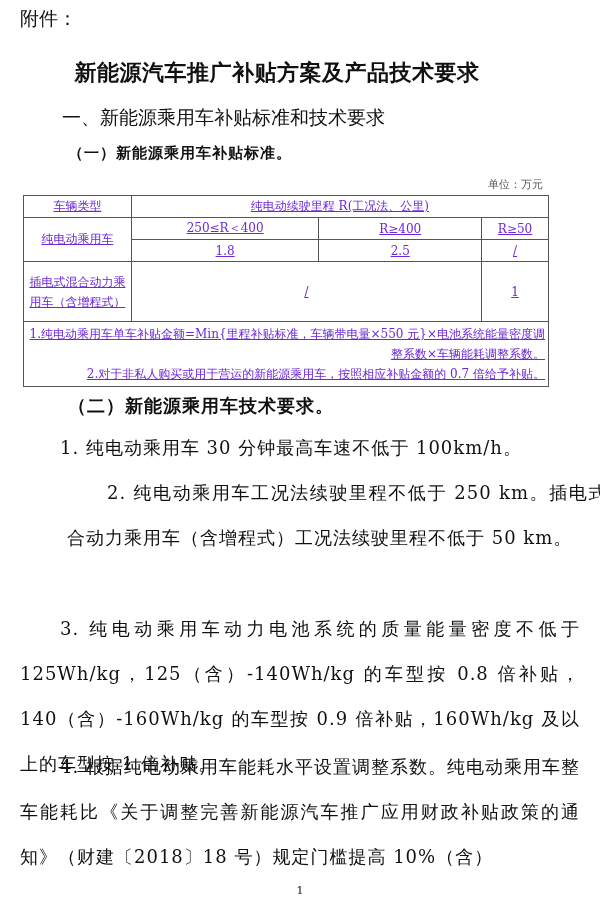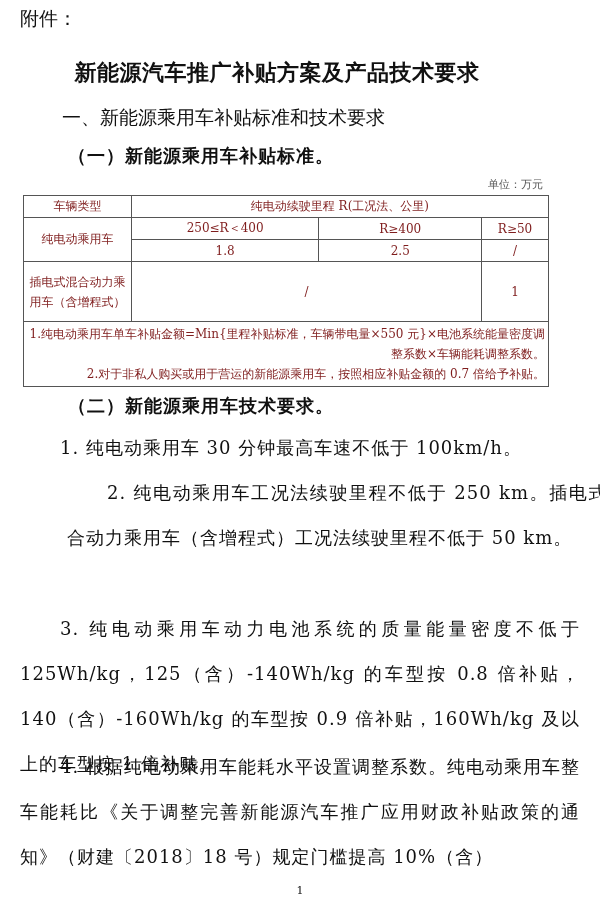--- a/index.html
+++ b/index.html
@@ -4,26 +4,26 @@
 <style>
   html, body { margin: 0; padding: 0; background: #ffffff; }
   body {
     width: 600px; height: 921px; position: relative; overflow: hidden;
     font-family: "DejaVu Serif", "Liberation Serif", serif; color: #111;
   }
   .abs { position: absolute; white-space: nowrap; }
   .attach { left: 20px; top: 6px; font-family: "DejaVu Sans", "Liberation Sans", sans-serif; font-size: 19px; }
   .title { left: 0; width: 554px; text-align: center; top: 58px; font-family: "DejaVu Sans", "Liberation Sans", sans-serif; font-size: 22px; font-weight: bold; letter-spacing: 0.5px; }
   .h1 { left: 62px; top: 105px; font-family: "DejaVu Sans", "Liberation Sans", sans-serif; font-size: 19px; }
-  .h2 { left: 68px; top: 144px; font-family: "DejaVu Serif", "Liberation Serif", serif; font-size: 18px; font-weight: bold; letter-spacing: 1px; }
+  .h2 { left: 68px; top: 144px; font-family: "DejaVu Serif", "Liberation Serif", serif; font-size: 15px; font-weight: bold; letter-spacing: 1px; }
   .unit { left: 488px; top: 177px; font-size: 11px; color: #555; }
 
   table.sub {
     position: absolute; left: 23px; top: 195px; width: 526px;
-    border-collapse: collapse; font-size: 12px; color: #7f1d1d;
+    border-collapse: collapse; font-size: 12px; color: #6d28d9; text-decoration: underline;
   }
   table.sub td { border: 1.5px solid #555; text-align: center; padding: 0; vertical-align: middle; }
   table.sub td.notes { text-align: right; padding: 2px 3px; line-height: 20px; white-space: normal; font-size: 12px; }
 
   .h3 { left: 68px; top: 394px; font-family: Liberation Serif, serif; font-size: 18px; font-weight: bold; letter-spacing: 1px; }
   .para {
     position: absolute; left: 20px; width: 560px; font-size: 18px; line-height: 45px;
     font-family: "DejaVu Serif", "Liberation Serif", serif; text-align: justify; letter-spacing: 1px;
   }
   .para .indent { display: inline-block; width: 40px; }

